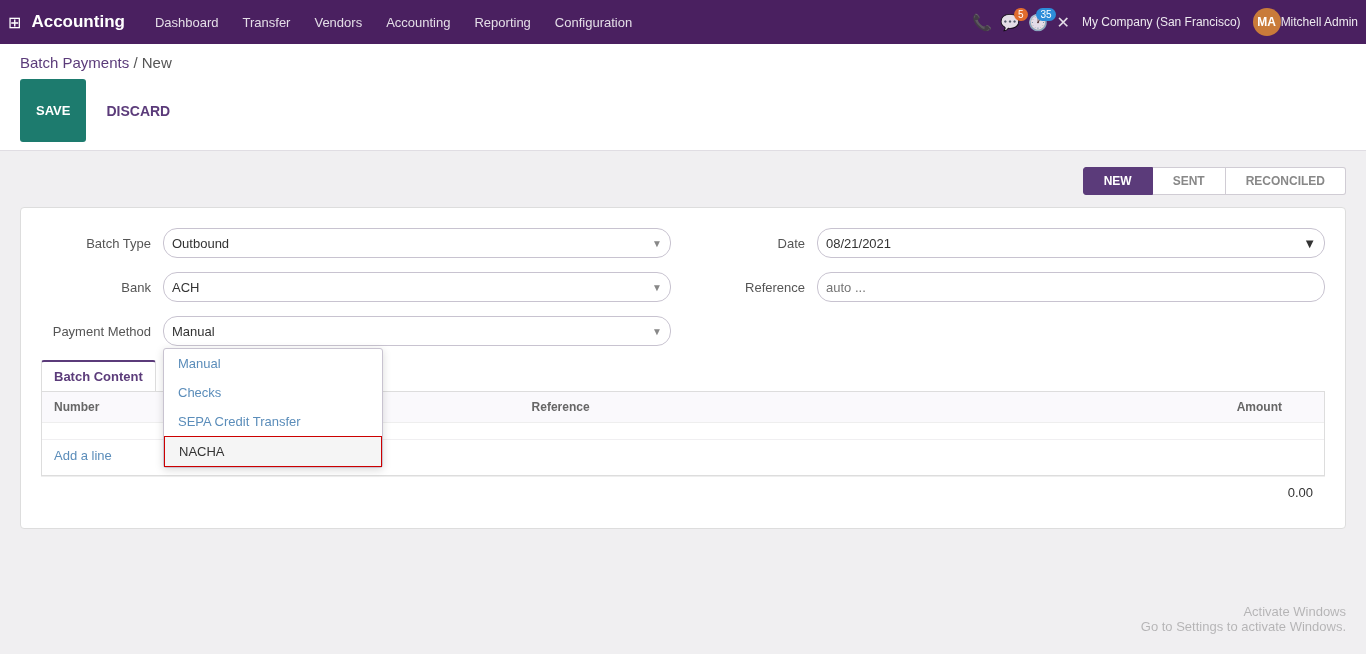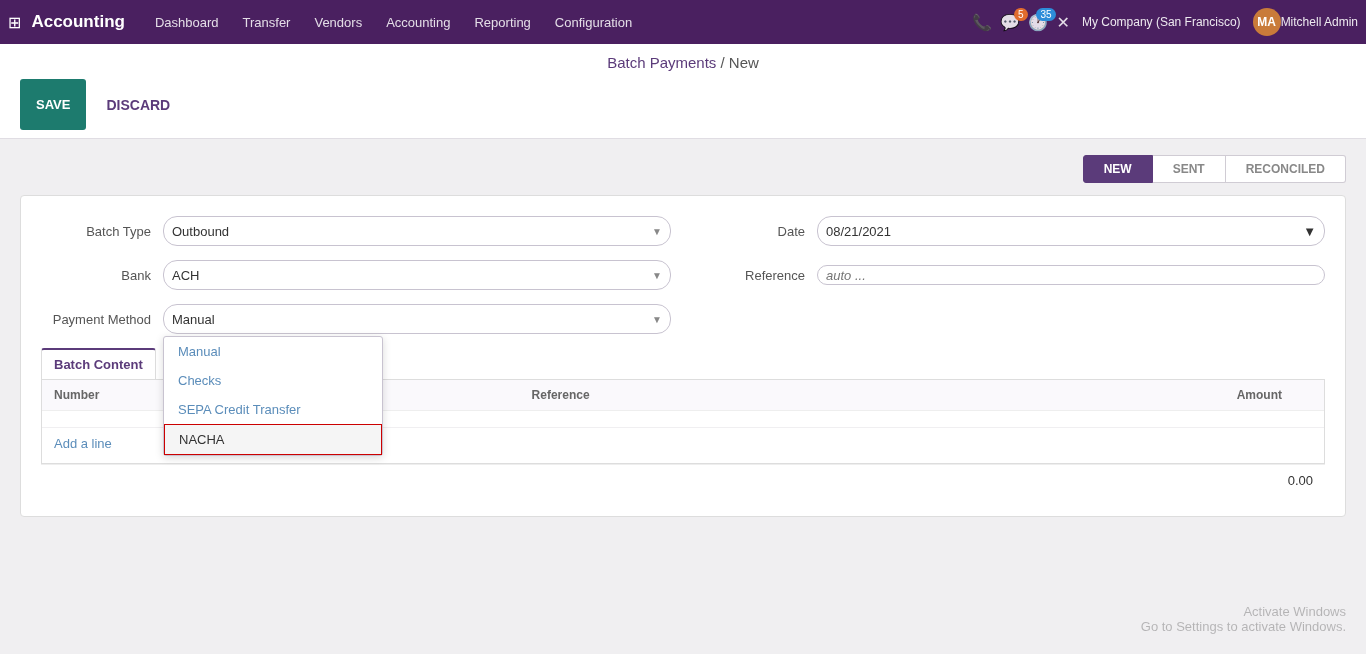--- a/index.html
+++ b/index.html
@@ -78,30 +78,29 @@
     
     .page-header {
       background: #fff;
       padding: 10px 20px 0 20px;
       border-bottom: 1px solid #e0dde3;
     }
     .breadcrumb {
       font-size: 15px;
       color: #5b3b7a;
       margin-bottom: 8px;
-      text-align: center;
     }
     .breadcrumb a { color: #5b3b7a; text-decoration: none; cursor: pointer; }
     .breadcrumb span { color: #555; }
     .toolbar { display: flex; align-items: center; gap: 8px; padding-bottom: 8px; }
     .btn-save {
       background: #1d7b6e;
       color: #fff;
       border: none;
-      padding: 18px 16px;
+      padding: 24px 16px;
       border-radius: 3px;
       cursor: pointer;
       font-size: 13px;
       font-weight: 600;
     }
     .btn-discard {
       background: transparent;
       color: #5b3b7a;
       border: none;
       padding: 6px 12px;
@@ -185,23 +184,22 @@
       cursor: pointer;
       min-width: 220px;
       height: 30px;
       padding: 0 8px;
     }
     .form-control-select .arrow {
       color: #888;
       font-size: 10px;
     }
     .form-control-input {
-      height: 20px;
+      height: 30px;
       min-width: 220px;
-      font-style: italic;
     }
     .form-control-date {
       display: flex;
       align-items: center;
       justify-content: space-between;
       min-width: 220px;
       height: 30px;
       padding: 0 8px;
       cursor: pointer;
     }

